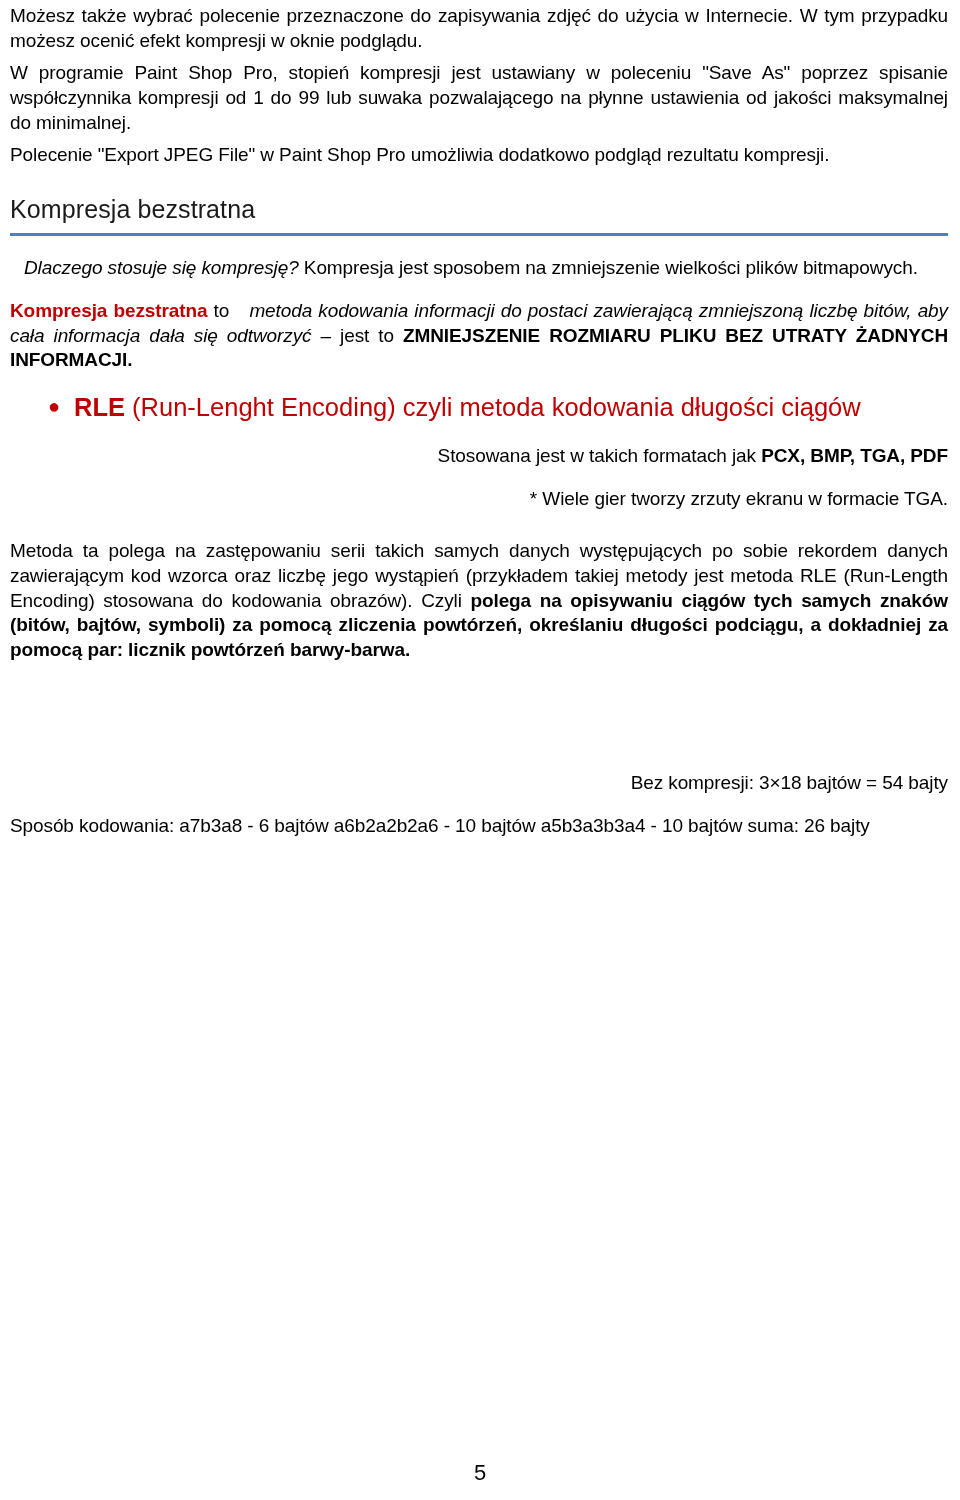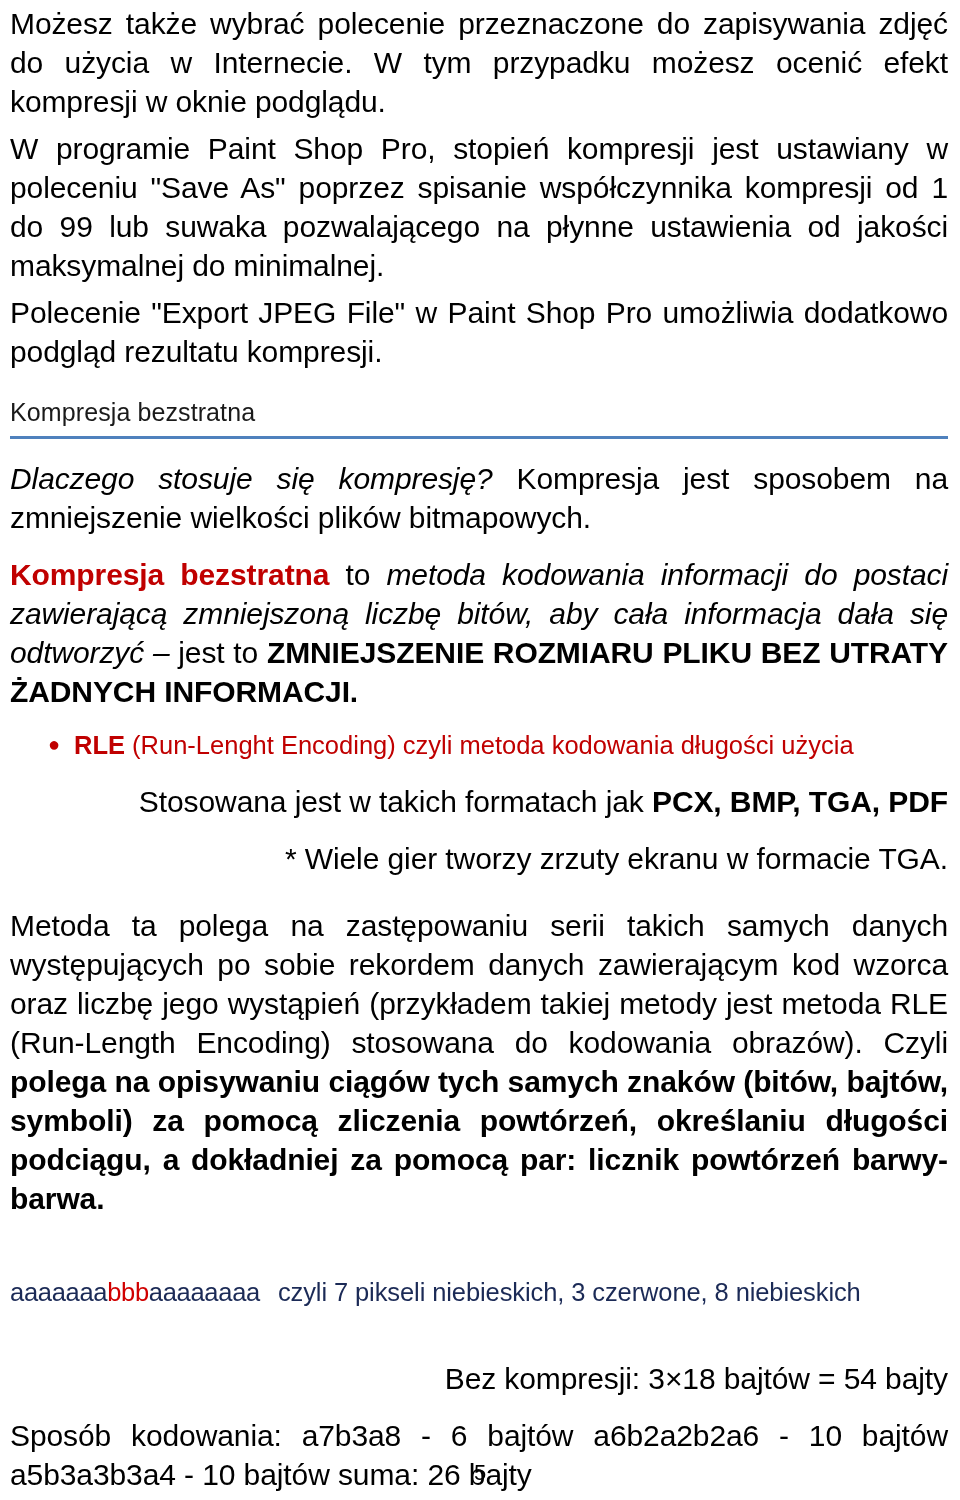--- a/index.html
+++ b/index.html
@@ -20,21 +20,21 @@
     box-sizing: border-box;
     width: 960px;
     height: 1500px;
     padding: 4px 12px 0 10px;
     position: relative;
   }
 
   
   p {
     margin: 0 0 8px 0;
-    font-size: 30px;
+    font-size: 19px;
     line-height: 1.30;
     text-align: justify;
     text-justify: inter-word;
     letter-spacing: -0.1px;
   }
   p.last-left { text-align: right; }
 
   
   .h1 {
     font-size: 25px;
@@ -56,21 +56,21 @@
     font-weight: 700;
     text-decoration: underline;
     text-underline-offset: 3px;
     margin: 0 0 0 0;
     line-height: 1.25;
     letter-spacing: -0.2px;
   }
 
   
   .b  { font-weight: 700; }
-  .i  { font-style: italic; }
+  .i  { font-style: italic; margin-left: 14px; }
   .red-b    { color: #c00000; font-weight: 700; }
   .navy     { color: #1b2a56; }
   .navy-red { color: #d00000; }
 
   
   .bullet-row {
     display: flex;
     align-items: baseline;
     margin: 18px 0 0 0;
     padding-left: 38px;
@@ -131,42 +131,41 @@
   <div class="gap-md"></div>
 
   <p><span class="i">Dlaczego stosuje się kompresję?</span><span> Kompresja jest sposobem na zmniejszenie wielkości plików bitmapowych.</span></p>
 
   <div class="gap-sm"></div>
 
   <p><span class="red-b">Kompresja bezstratna</span><span> to  </span><span class="i">metoda kodowania informacji do postaci zawierającą zmniejszoną liczbę bitów, aby cała informacja dała się odtworzyć – </span><span>jest to </span><span class="b">ZMNIEJSZENIE ROZMIARU PLIKU BEZ UTRATY ŻADNYCH INFORMACJI.</span></p>
 
   <div class="bullet-row">
     <span class="bullet-dot">●</span>
-    <span class="bullet-text"><span class="b">RLE</span><span> (Run-Lenght Encoding) czyli metoda kodowania długości użycia</span></span>
+    <span class="bullet-text"><span class="b">RLE</span><span> (Run-Lenght Encoding) czyli metoda kodowania długości ciągów</span></span>
   </div>
 
   <div class="gap-md"></div>
 
   <p class="last-left"><span>Stosowana jest w takich formatach jak </span><span class="b">PCX, BMP, TGA, PDF</span></p>
 
   <div class="gap-sm"></div>
 
   <p class="last-left">* Wiele gier tworzy zrzuty ekranu w formacie TGA.</p>
 
   <div class="gap-md"></div>
 
   <p><span>Metoda ta polega na zastępowaniu serii takich samych danych występujących po sobie rekordem danych zawierającym kod wzorca oraz liczbę jego wystąpień (przykładem takiej metody jest metoda RLE (Run-Length Encoding) stosowana do kodowania obrazów).  Czyli </span><span class="b">polega na opisywaniu ciągów tych samych znaków (bitów, bajtów, symboli) za pomocą zliczenia powtórzeń, określaniu długości podciągu, a dokładniej za pomocą par: licznik powtórzeń barwy-barwa.</span></p>
 
   <div class="gap-lg"></div>
 
 
   <div class="gap-md"></div>
 
   <div id="example-rows">
-      <p class="example-line"><span class="seq"><span class="navy">aaaaaaa</span><span class="navy-red">bbb</span><span class="navy">aaaaaaaa</span></span><span class="desc-sp"></span><span class="navy">czyli 7 pikseli niebieskich, 3 czerwone, 8 niebieskich</span></p>
       <div class="gap-sm"></div>
       <div class="gap-sm"></div>
       <div class="gap-sm"></div>
     </div>
 
   <div class="gap-md"></div>
 
   <p class="last-left">Bez kompresji:   3×18 bajtów = 54 bajty</p>
 
   <div class="gap-sm"></div>

